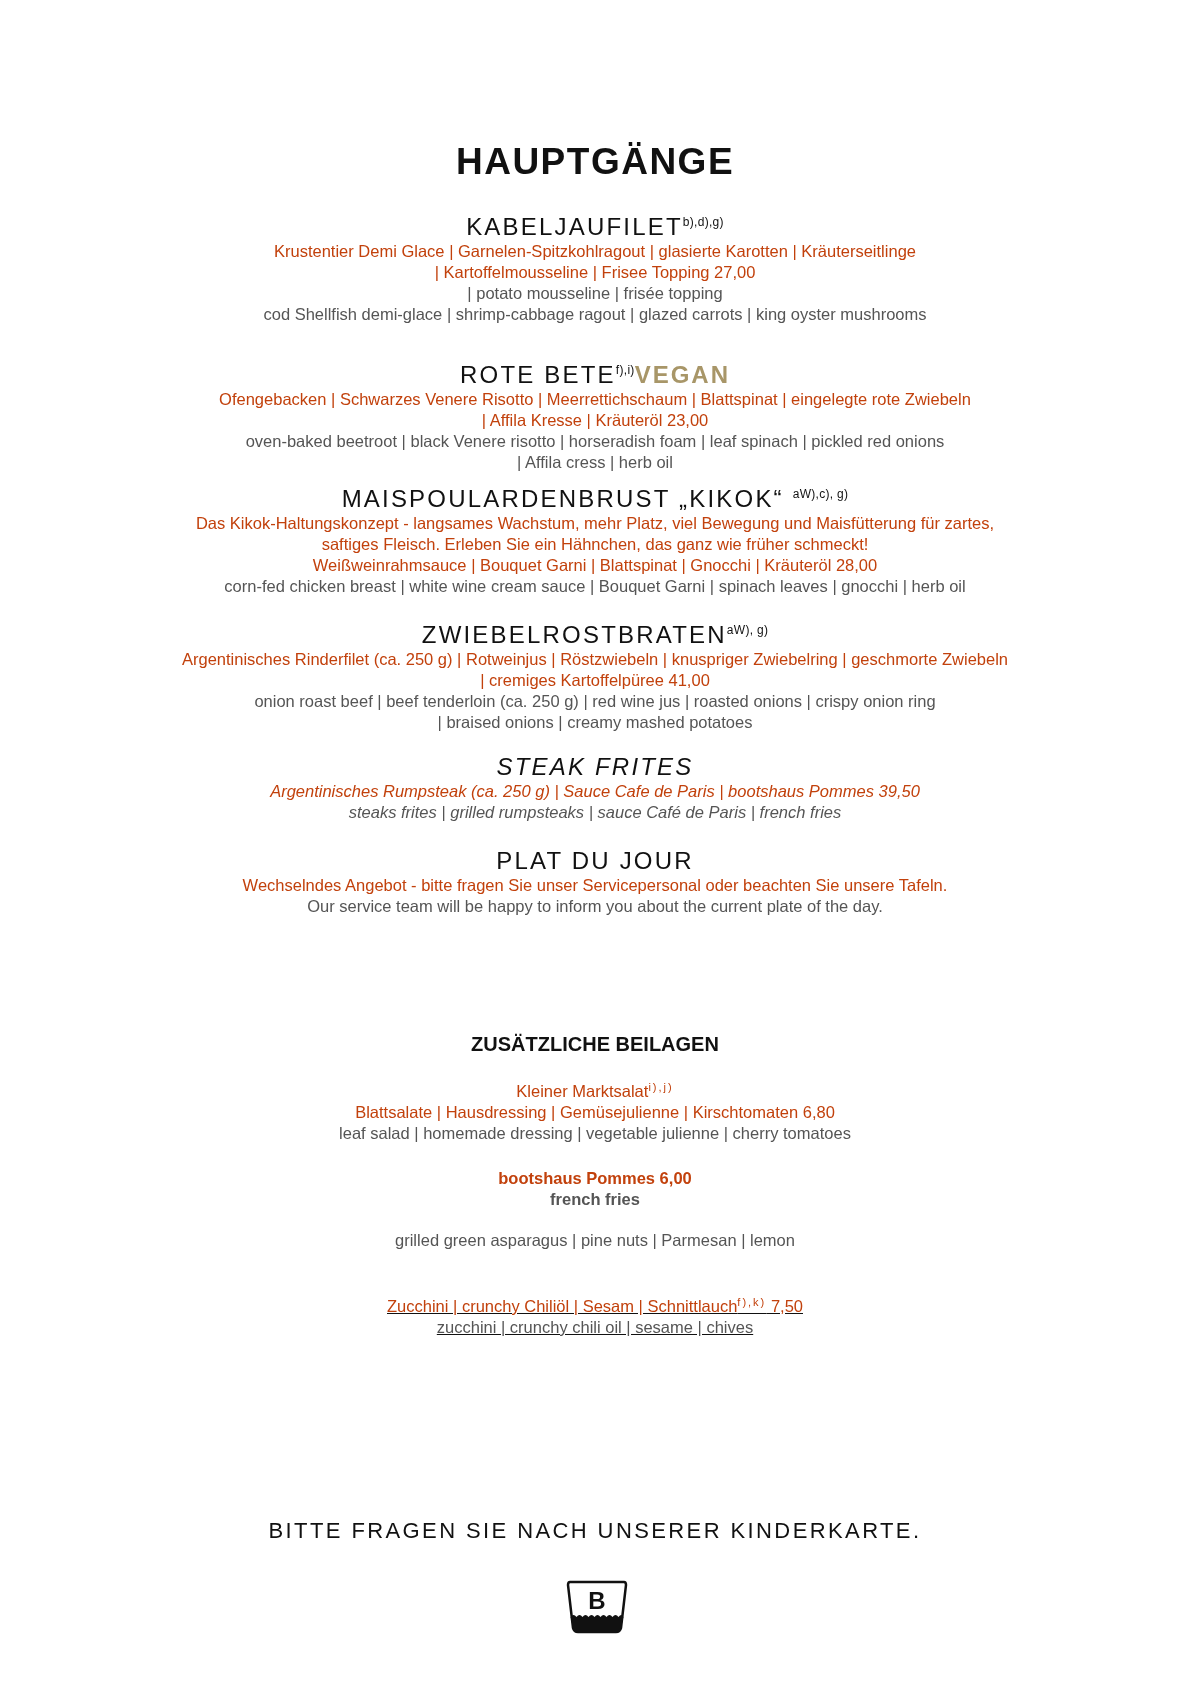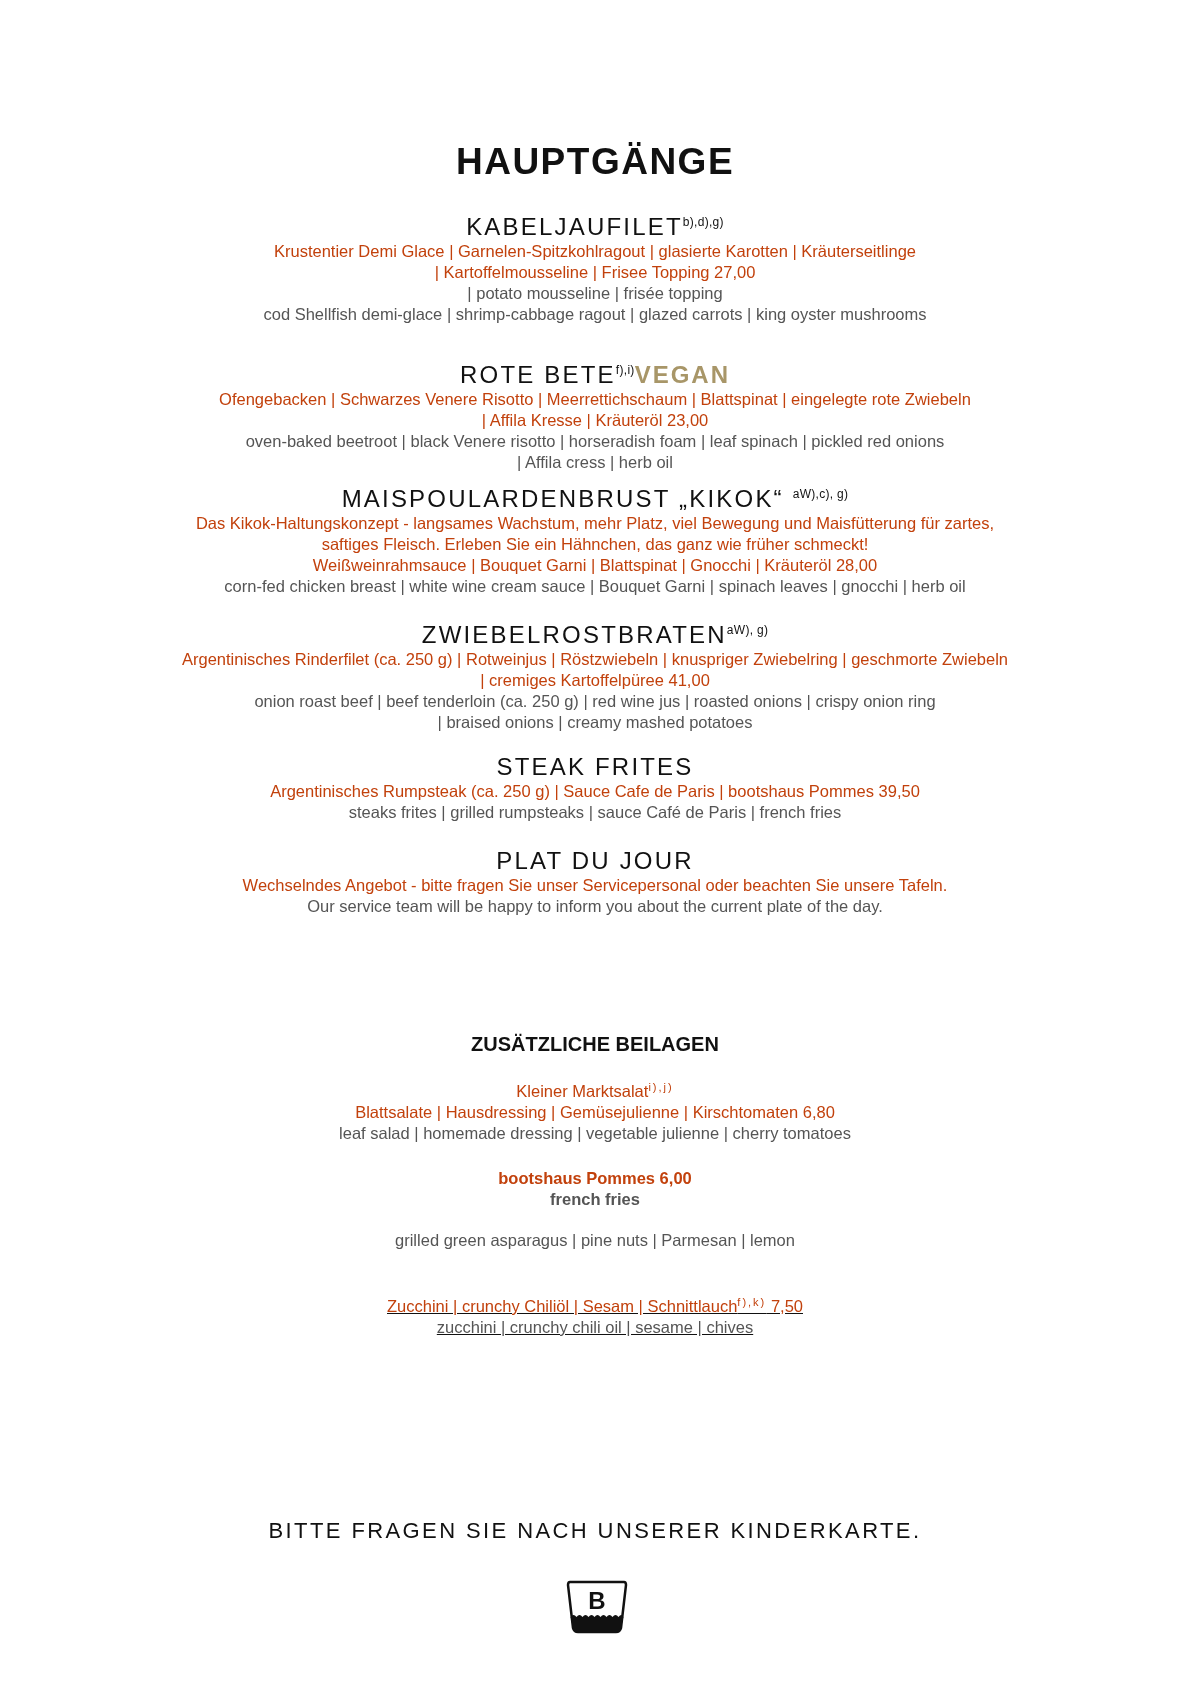--- a/index.html
+++ b/index.html
@@ -51,21 +51,21 @@
   </div>
 
   <div class="dish" style="top:616px;">
     <div class="dish-name"><span>ZWIEBELROSTBRATEN</span><span class="allergen">aW), g)</span></div>
     <div class="de">Argentinisches Rinderfilet (ca. 250 g) | Rotweinjus | Röstzwiebeln | knuspriger Zwiebelring | geschmorte Zwiebeln</div>
     <div class="de">| cremiges Kartoffelpüree 41,00</div>
     <div class="en">onion roast beef | beef tenderloin (ca. 250 g) | red wine jus | roasted onions | crispy onion ring</div>
     <div class="en">| braised onions | creamy mashed potatoes</div>
   </div>
 
-  <div class="dish" style="top:753px;">
+  <div class="dish" style="top:753px;font-style:italic;">
     <div class="dish-name"><span>STEAK FRITES</span></div>
     <div class="de">Argentinisches Rumpsteak (ca. 250 g) | Sauce Cafe de Paris | bootshaus Pommes 39,50</div>
     <div class="en">steaks frites | grilled rumpsteaks | sauce Café de Paris | french fries</div>
   </div>
 
   <div class="dish" style="top:847px;">
     <div class="dish-name"><span>PLAT DU JOUR</span></div>
     <div class="de">Wechselndes Angebot - bitte fragen Sie unser Servicepersonal oder beachten Sie unsere Tafeln.</div>
     <div class="en">Our service team will be happy to inform you about the current plate of the day.</div>
   </div>

